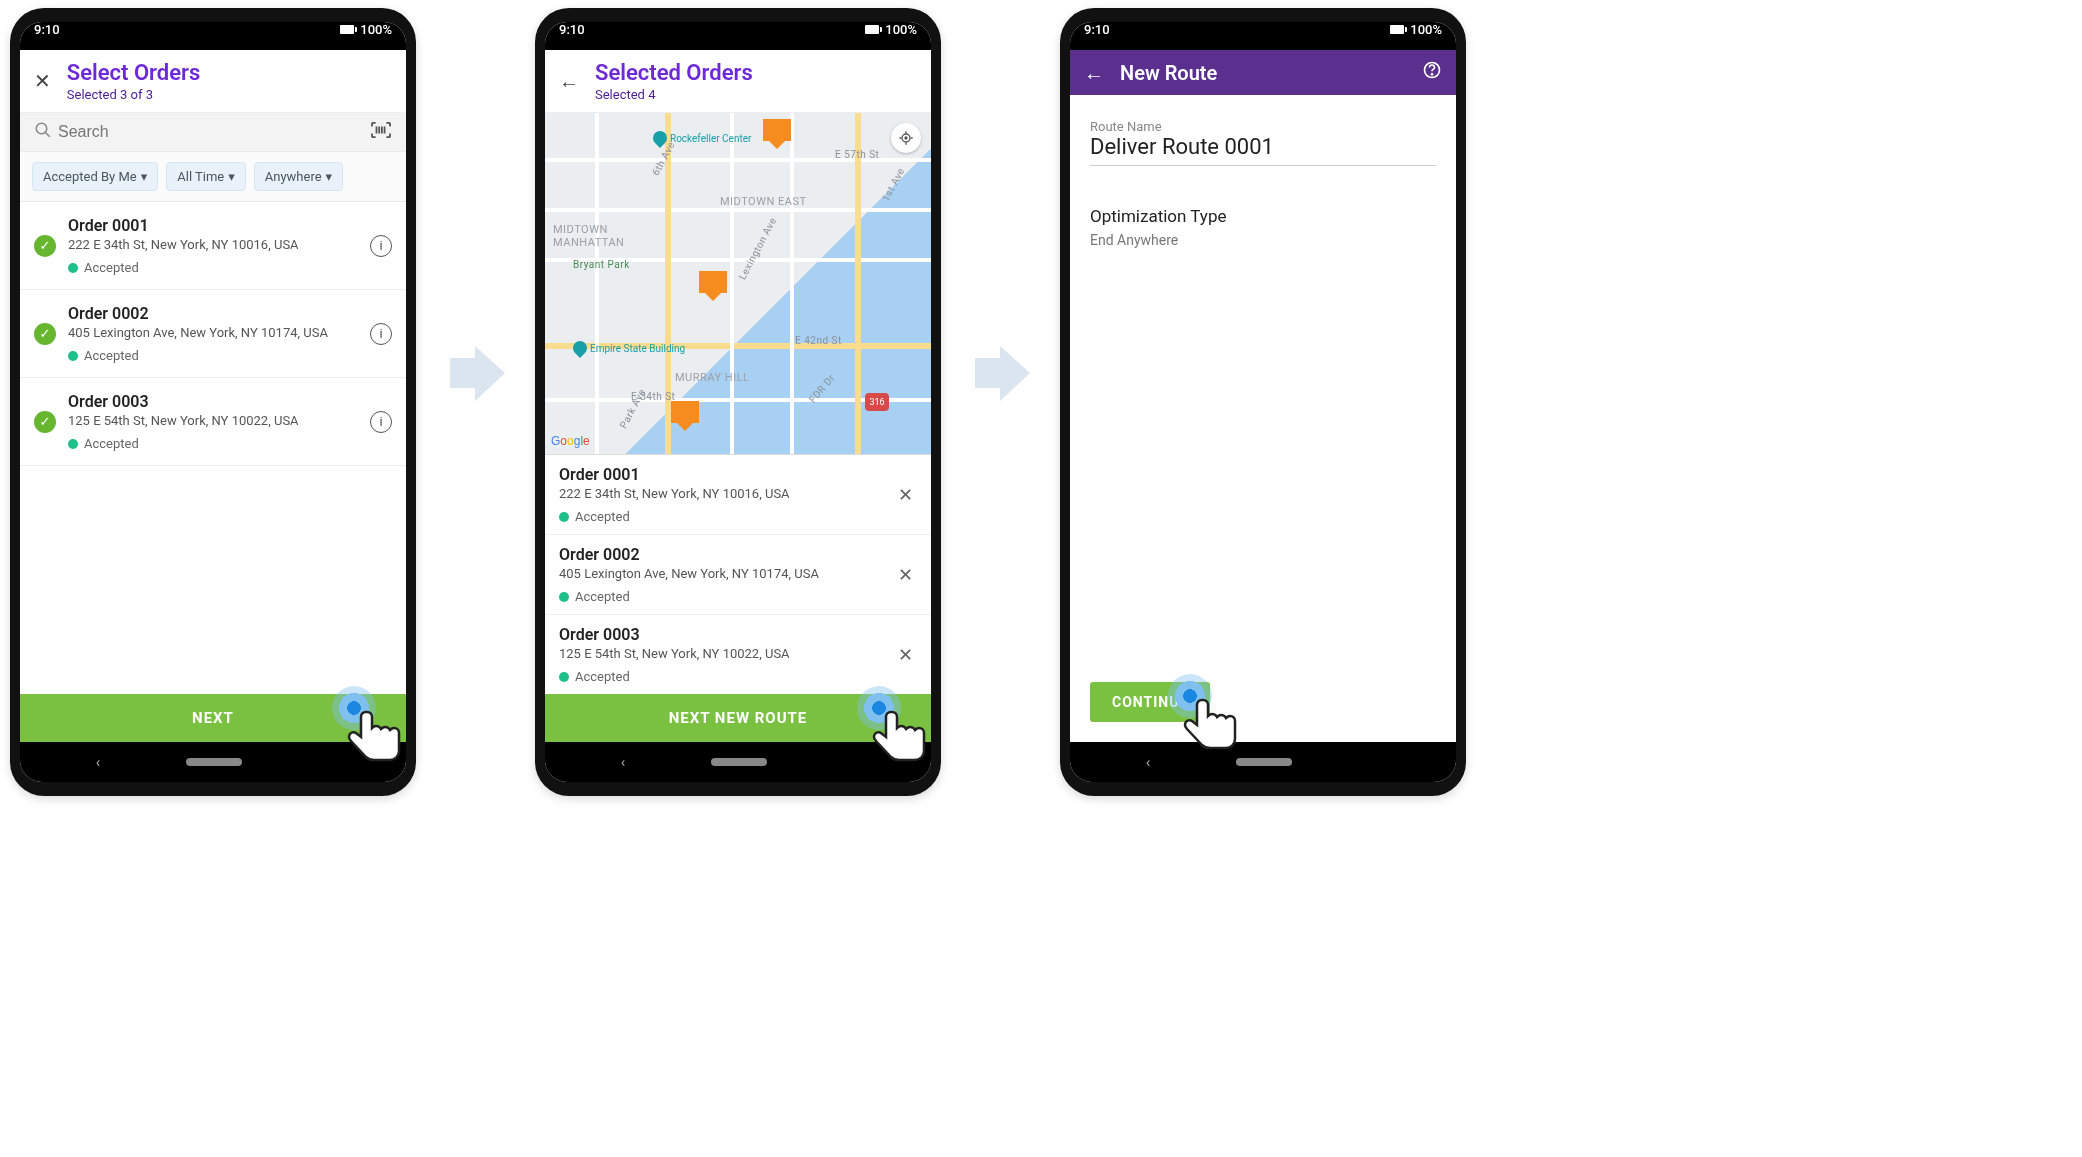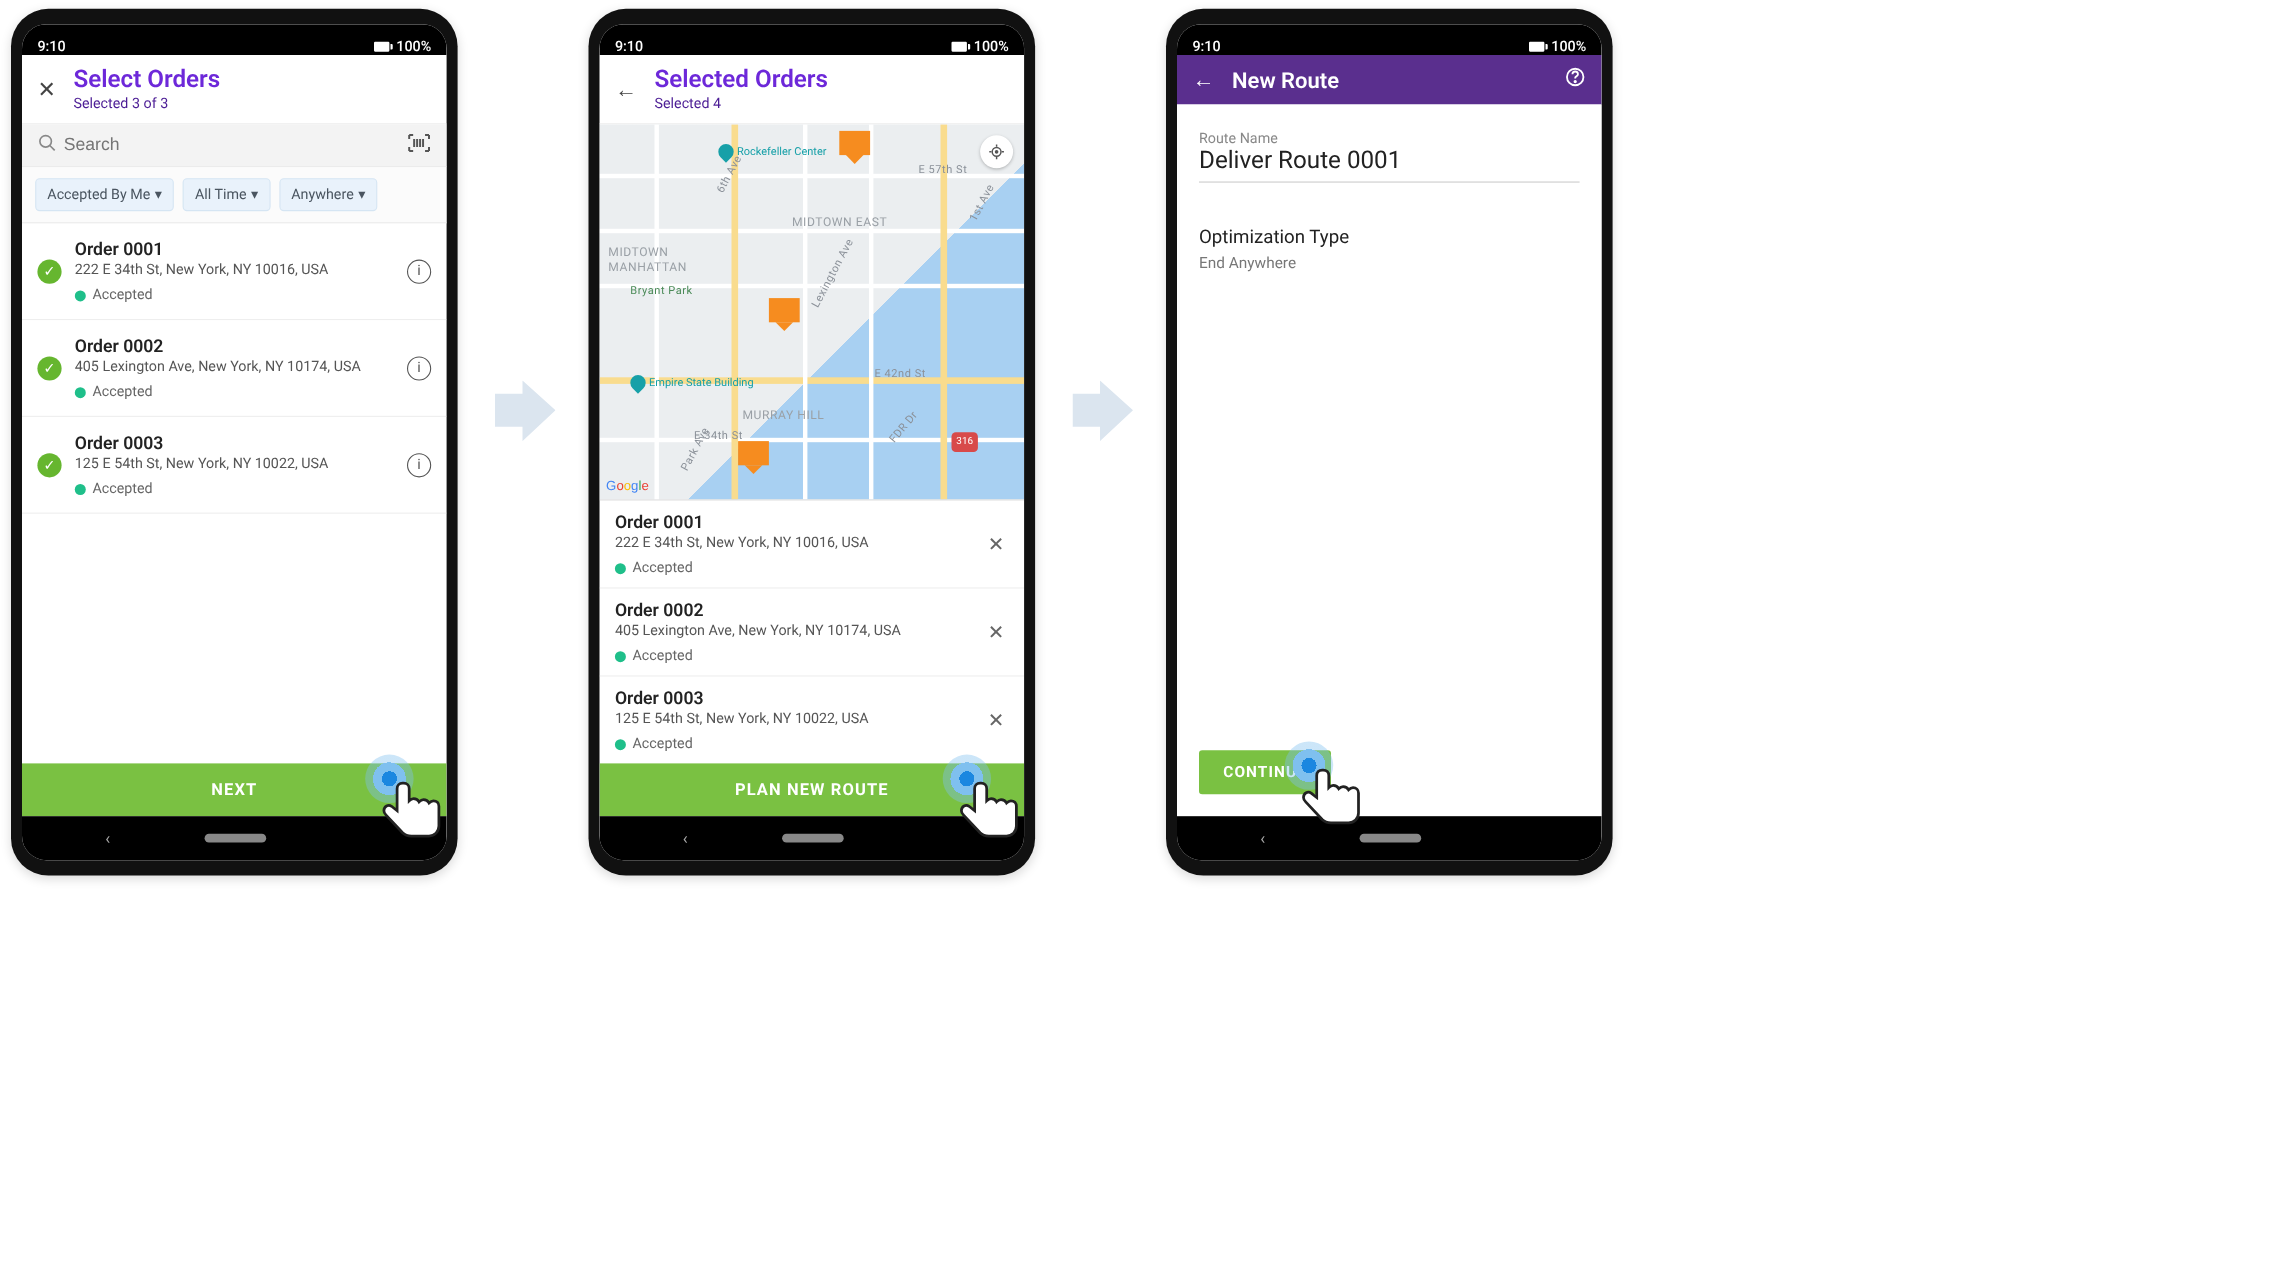--- a/index.html
+++ b/index.html
@@ -31,21 +31,21 @@
 }
 .phone1 { left: 10px; top: 8px; }
 .phone2 { left: 535px; top: 8px; }
 .phone3 { left: 1060px; top: 8px; }
 
 .status-bar {
   height: 28px;
   background: #000;
   color: #fff;
   display: flex;
-  align-items: flex-end;
+  align-items: flex-start;
   padding: 0 14px;
   font-size: 13px;
   font-weight: 500;
 }
 .status-bar .sb-right { margin-left: auto; display:flex; align-items:center; gap:3px; }
 
 .nav-bar {
   height: 40px;
   background: #000;
   display: flex;
@@ -430,21 +430,21 @@
         <div class="order-addr">125 E 54th St, New York, NY 10022, USA</div>
         <div class="status-pill">
               <span class="status-dot"></span>
               <span>Accepted</span>
             </div>
       </div>
       <div class="remove-x">✕</div>
     </div>
   </div>
 
-  <div class="big-btn">PLAN NEW ROUTE</div>
+  <div class="big-btn">NEXT NEW ROUTE</div>
 
   <div class="nav-bar">
     <span class="nav-back">‹</span>
     <span class="nav-pill"></span>
     <span class="nav-more"></span>
   </div>
 </div>
 <div class="tap-hand" style="right:4px; bottom:30px;">
   <div class="tap-ring"></div>
   <svg class="hand-svg" width="64" height="64" viewBox="0 0 64 64">

